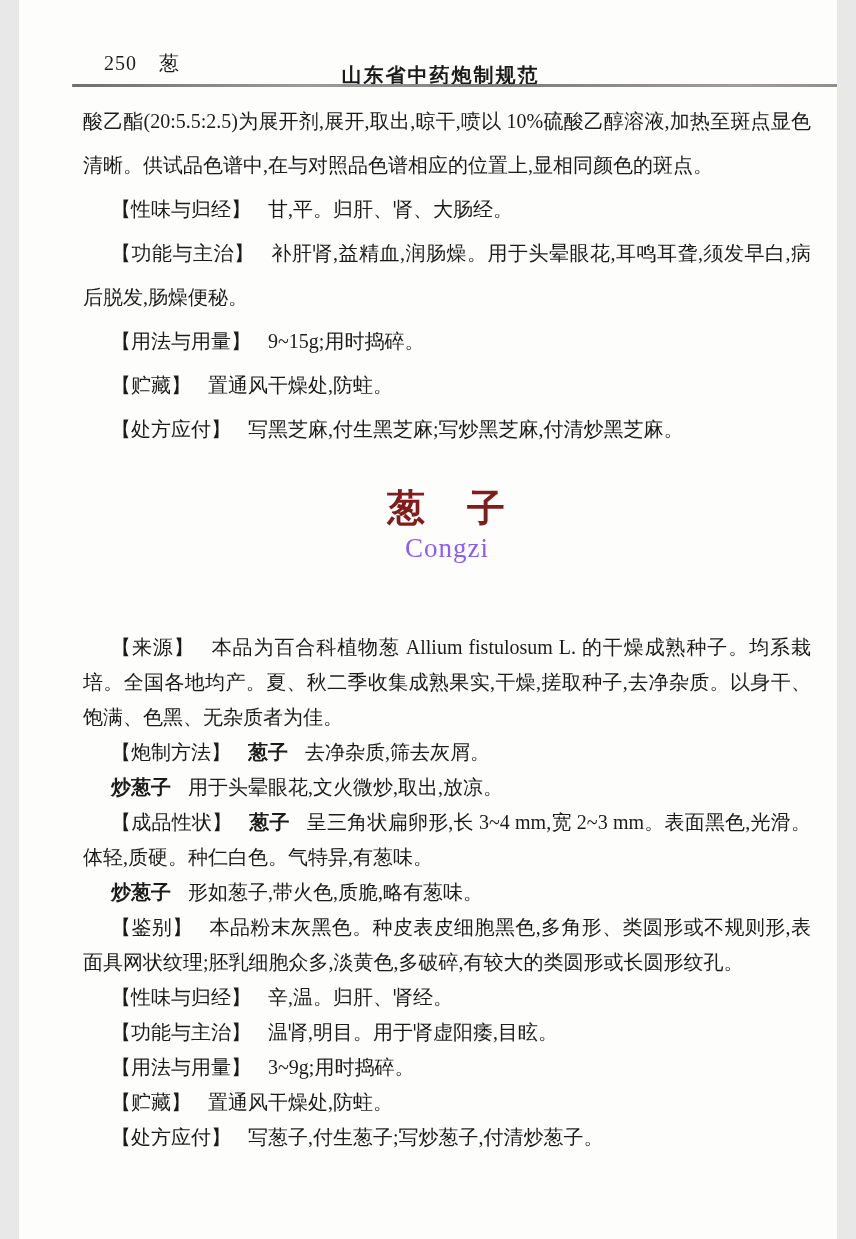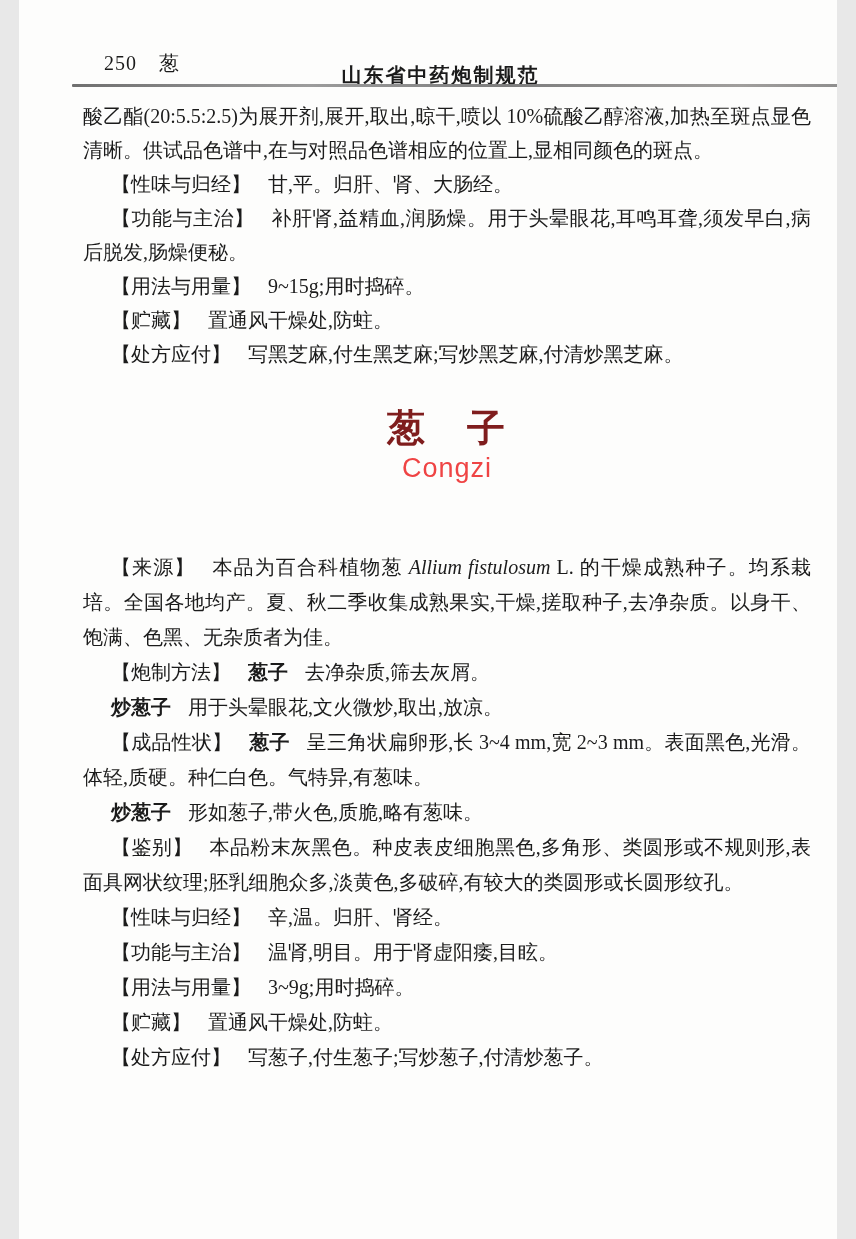--- a/index.html
+++ b/index.html
@@ -31,50 +31,50 @@
     position:absolute; top:84px; left:53px; width:787px; height:3px;
     background:linear-gradient(90deg,#6f6f6f,#9c9c9c 30%,#7d7d7d 55%,#a09e9c 85%,#8b8b8b);
     border-radius:1px;
   }
   
   .content {
     position:absolute; top:99px; left:64px; width:728px;
     text-align:justify;
   }
   .content p { margin:0; }
-  .sec1 p { font-size:20px; line-height:34px; }
+  .sec1 p { font-size:20px; line-height:44px; }
   .sec2 p { font-size:20px; line-height:35px; }
   p.ind { text-indent:28px; }
   .lbl {
     font-family:"Liberation Sans","DejaVu Sans",sans-serif;
     font-weight:400;
     padding-right:17px;
   }
   .sub {
     font-family:"Liberation Sans","DejaVu Sans",sans-serif;
     font-weight:700;
     padding-right:17px;
   }
-  .latin { font-style:italic; }
+  .latin { }
   
   .entry-head { margin-top:36px; text-align:center; text-indent:0; }
   .entry-title {
     font-family:"Liberation Sans","DejaVu Sans",sans-serif;
     font-weight:700;
     font-size:38px; line-height:42px;
     letter-spacing:2px;
     color:#7f1d1d;
   }
   .entry-pinyin {
     margin-top:3px;
-    font-family:Liberation Sans, sans-serif;
+    font-family:Liberation Serif, serif;
     font-weight:400;
     font-size:27px; line-height:32px;
     letter-spacing:1px;
-    color:#ef4444;
+    color:#8b5cf6;
   }
   .sec2 { margin-top:66px; }
 </style>
 </head>
 <body>
 
 <div class="page">
 
   <div class="running-head">
     <span class="page-num">250</span><span class="chapter-word">葱</span>

